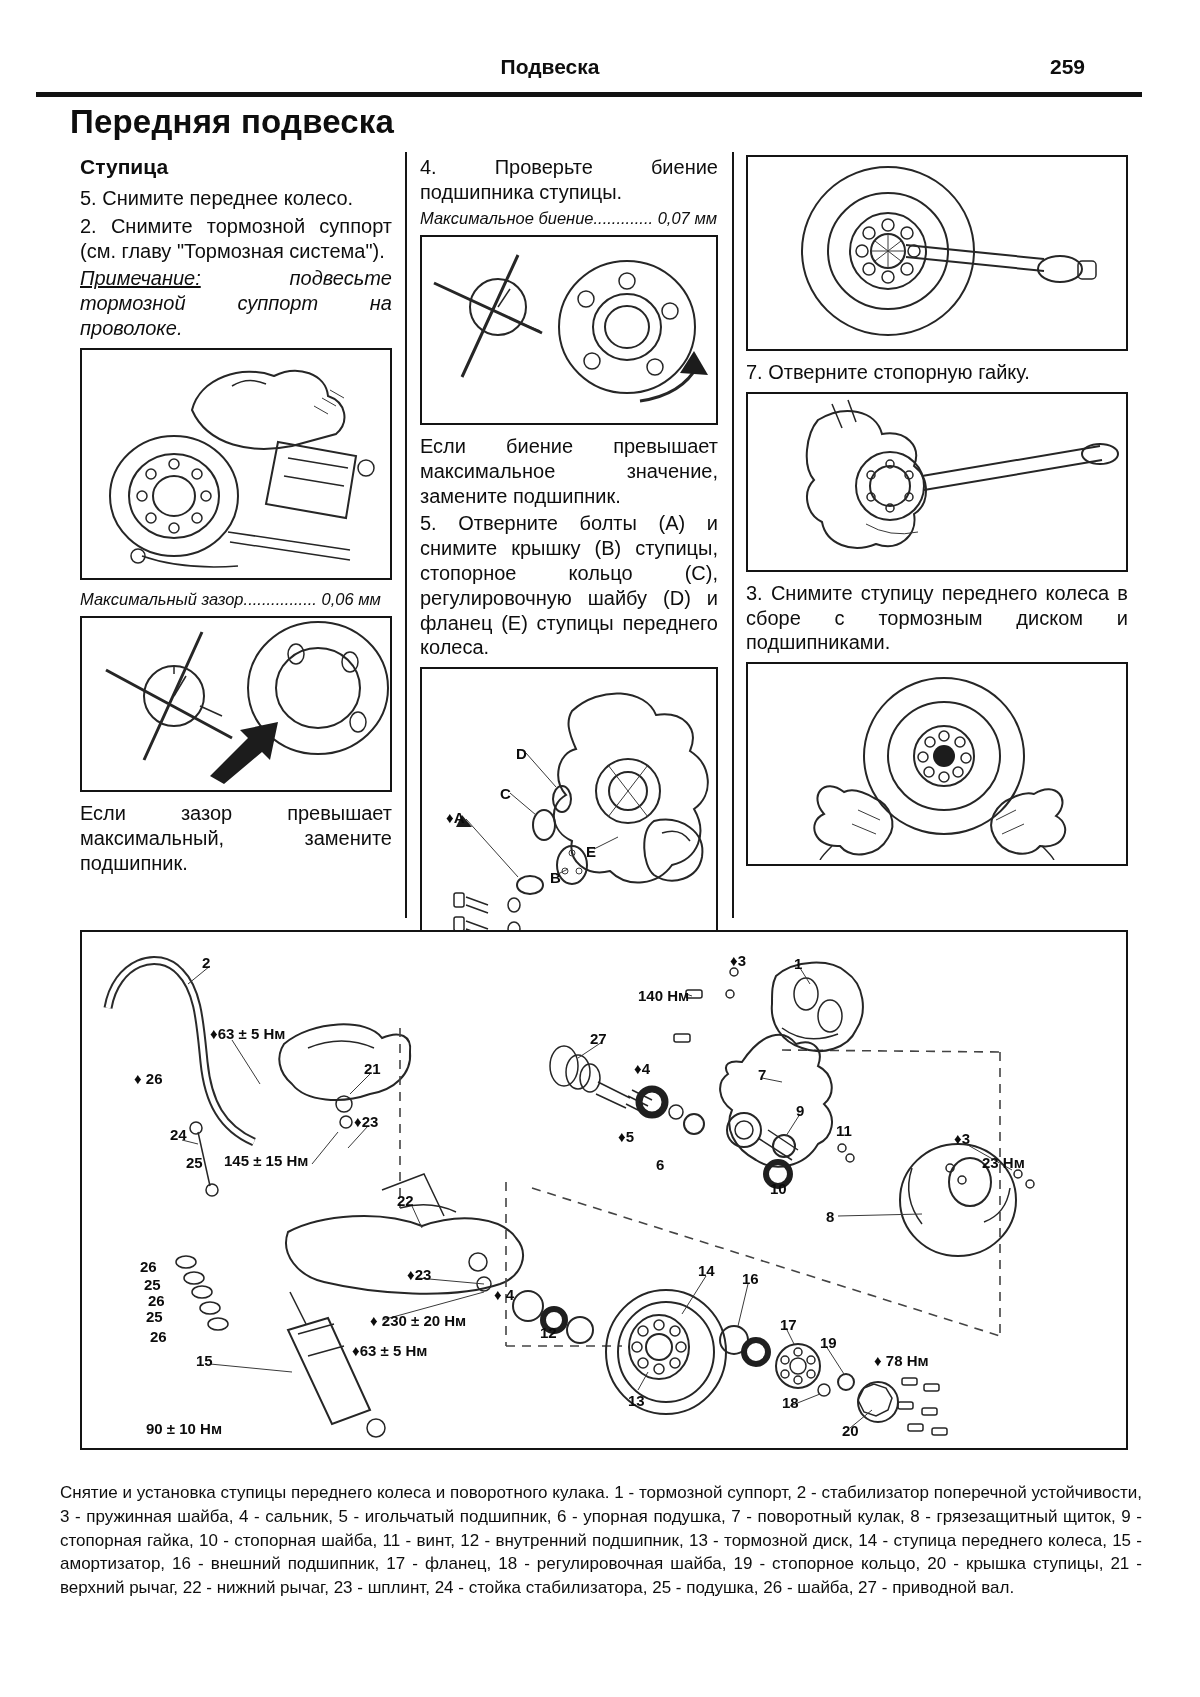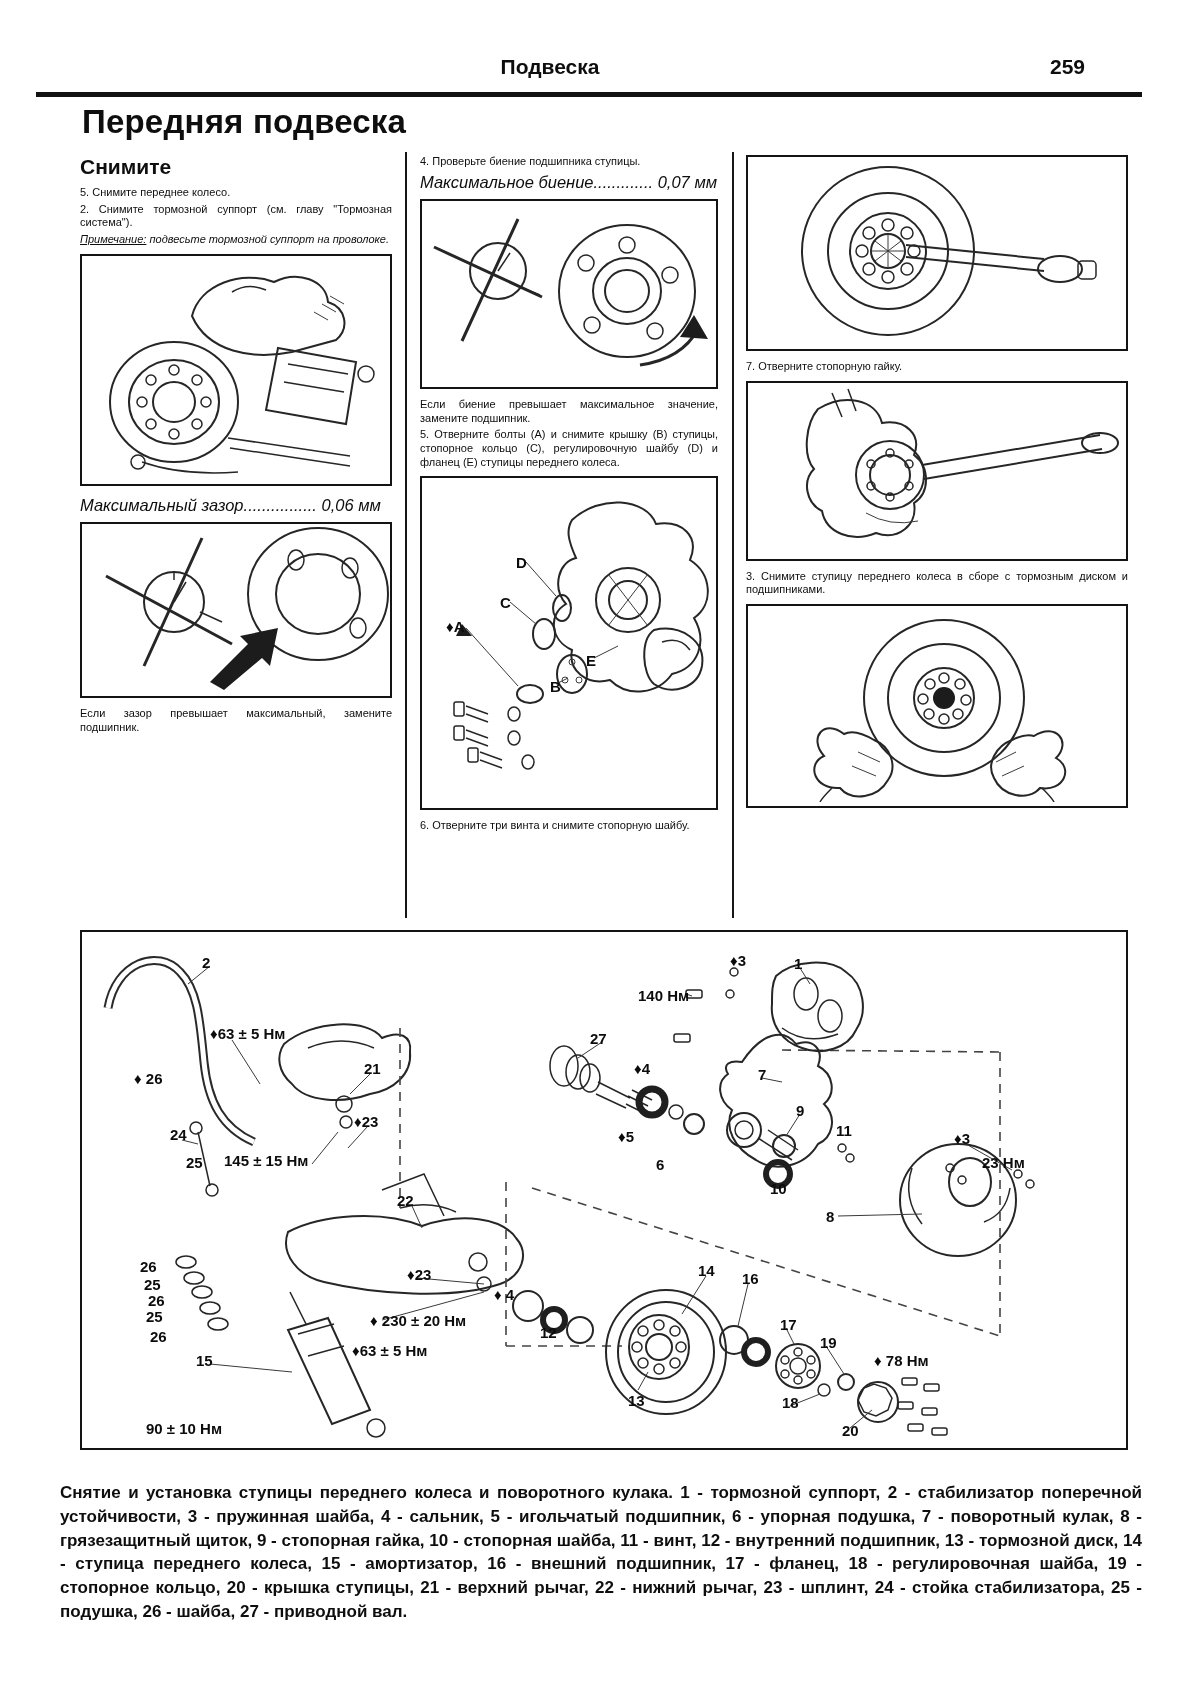--- a/index.html
+++ b/index.html
@@ -6,71 +6,71 @@
   body{
     width:1200px;height:1697px;position:relative;background:#ffffff;
     font-family:"Liberation Sans", sans-serif;color:#0e0e0e;
     -webkit-font-smoothing:antialiased;
   }
   .abs{position:absolute;}
   
   .hdr-title{top:55px;left:0;width:1100px;text-align:center;font-size:21px;font-weight:700;}
   .hdr-page{top:55px;left:1000px;width:85px;text-align:right;font-size:21px;font-weight:700;}
   .hdr-rule{top:92px;left:36px;width:1106px;height:5px;background:#121212;}
-  .main-title{top:103px;left:82px;font-size:33px;font-weight:700;letter-spacing:.2px;}
+  .main-title{top:103px;left:70px;font-size:33px;font-weight:700;letter-spacing:.2px;}
   
   .col{position:absolute;top:155px;}
   .col-left{left:80px;width:312px;}
   .col-mid{left:420px;width:298px;}
   .col-right{left:746px;width:382px;}
   .vrule{position:absolute;top:152px;width:2px;height:766px;background:#161616;}
   .vrule-1{left:405px;}
   .vrule-2{left:732px;}
   .section-title{font-size:27px;font-weight:700;line-height:1.07;margin:0 0 9px;}
   .sub-title{font-size:21px;font-weight:700;margin:0 0 7px;}
-  .p{font-size:11px;line-height:1.24;text-align:justify;margin:0 0 3px;}
+  .p{font-size:20px;line-height:1.24;text-align:justify;margin:0 0 3px;}
   .spec{font-size:16.5px;line-height:1.24;font-style:italic;margin:1px 0 5px;white-space:nowrap;}
   .note-label{font-style:italic;font-weight:400;text-decoration:underline;}
   .note-text{font-style:italic;}
   .figure{border:2px solid #141414;margin:7px 0 9px;background:#fff;position:relative;overflow:hidden;}
   .figure svg{display:block;}
   .f1{height:228px;}
   .f2{height:172px;}
   .f3{height:186px;}
   .f4{height:330px;}
   .f5{height:192px;margin-top:0;}
   .f6{height:176px;}
   .f7{height:200px;}
   
   .main-diagram{position:absolute;left:80px;top:930px;width:1044px;height:516px;border:2px solid #141414;background:#fff;}
   .dlabel{position:absolute;font-size:15px;font-weight:700;white-space:nowrap;color:#0c0c0c;}
   .flabel{position:absolute;font-size:15px;font-weight:700;white-space:nowrap;color:#0c0c0c;}
   
-  .caption{position:absolute;left:60px;top:1464px;width:1082px;font-size:17px;font-weight:700;
+  .caption{position:absolute;left:60px;top:1464px;width:1082px;font-size:17px;font-weight:400;
            line-height:1.4;text-align:justify;}
   svg .ln{stroke:#262626;stroke-width:2;fill:none;}
   svg .ln15{stroke:#262626;stroke-width:1.5;fill:none;}
   svg .thin{stroke:#3a3a3a;stroke-width:1;fill:none;}
   svg .thick{stroke:#262626;stroke-width:3;fill:none;}
   svg .dark{fill:#1c1c1c;stroke:none;}
   svg .dash{stroke:#444;stroke-width:1.6;fill:none;stroke-dasharray:9 7;}
 </style>
 </head>
 <body>
 
 <div class="abs hdr-title">Подвеска</div>
 <div class="abs hdr-page">259</div>
 <div class="abs hdr-rule"></div>
 <div class="abs main-title">Передняя подвеска</div>
 
 <div class="vrule vrule-1"></div>
 <div class="vrule vrule-2"></div>
 
 <div class="col col-left">
-  <div class="sub-title">Снимите</div>
+  <div class="sub-title">Ступица</div>
   <p class="p">5. Снимите переднее колесо.</p>
   <p class="p">2. Снимите тормозной суппорт (см. главу "Тормозная система").</p>
   <p class="p"><span class="note-label">Примечание:</span><span class="note-text"> подвесьте тормозной суппорт на проволоке.</span></p>
 
   <div class="figure f1">
     <svg viewBox="0 0 308 224" width="308" height="224">
       <ellipse class="ln" cx="92" cy="146" rx="64" ry="60"></ellipse>
       <ellipse class="ln" cx="92" cy="146" rx="45" ry="42"></ellipse>
       <ellipse class="ln" cx="92" cy="146" rx="21" ry="20"></ellipse>
       <circle class="ln15" cx="92" cy="114" r="5"></circle>

